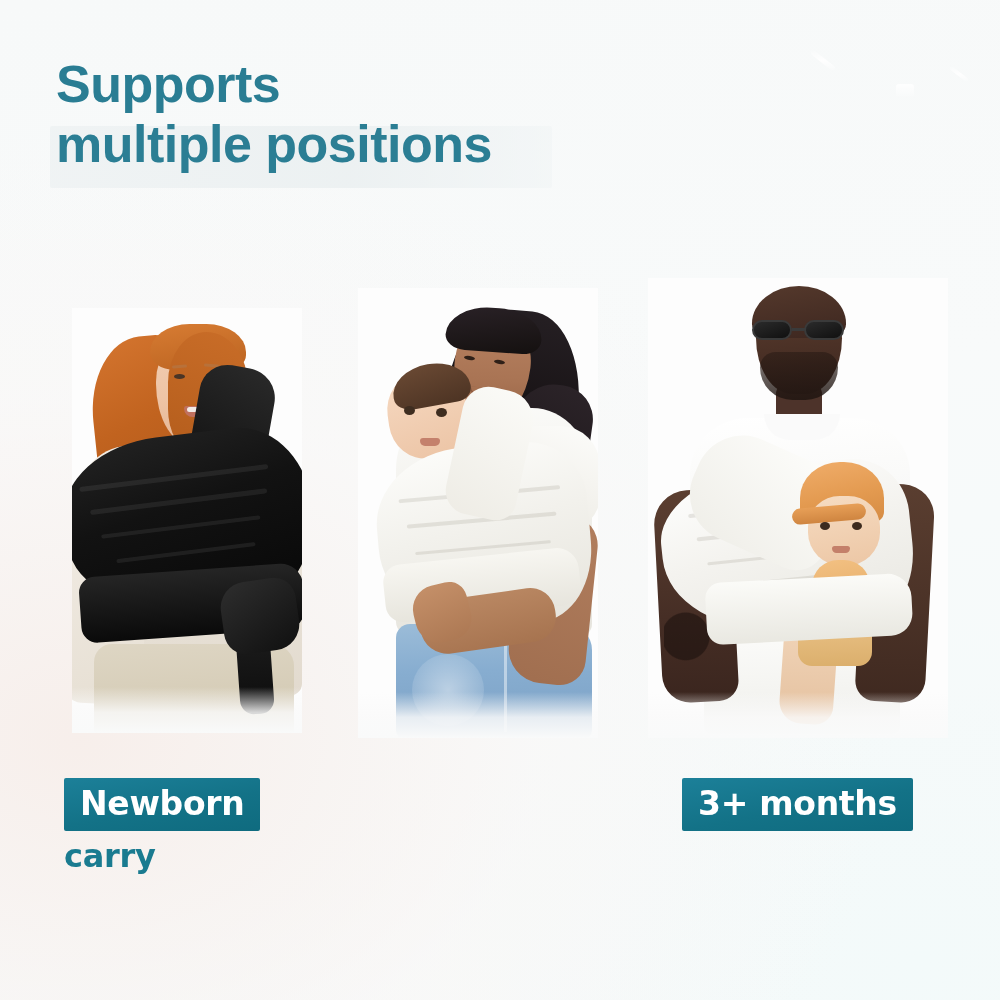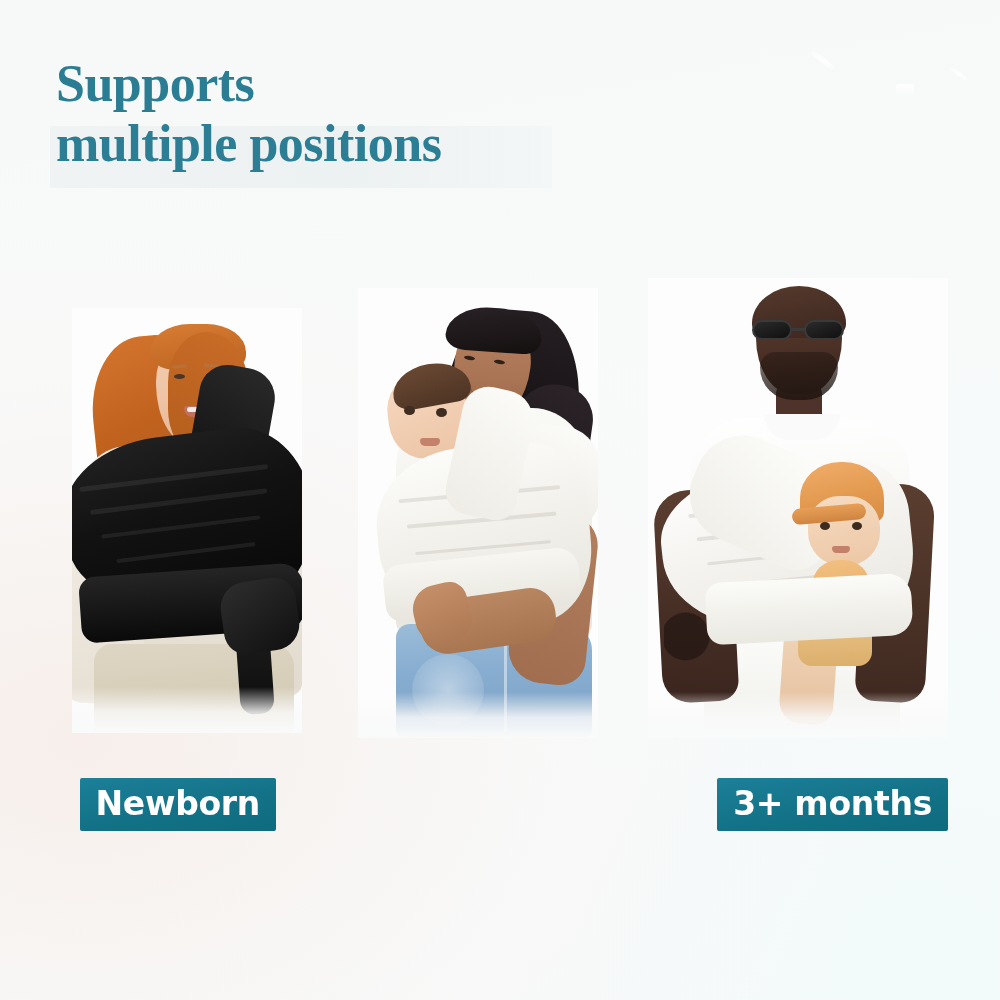--- a/index.html
+++ b/index.html
@@ -29,21 +29,21 @@
   .headline {
     position: absolute;
     left: 56px;
     top: 54px;
     width: 620px;
     line-height: 1.16;
     user-select: none;
   }
   .headline-line {
     display: block;
-    font-family: Liberation Serif, serif;
+    font-family: Liberation Sans, sans-serif;
     font-weight: 700;
     font-size: 52px;
     letter-spacing: -0.5px;
     color: #2a7d93;
     white-space: nowrap;
   }
   .headline-line.line2 {
     position: relative;
     color: #2b7e94;
   }
@@ -434,21 +434,21 @@
   
   .captions {
     position: absolute;
     left: 0;
     top: 778px;
     width: 1000px;
     height: 120px;
   }
   .caption {
     position: absolute;
-    text-align: right;
+    text-align: left;
   }
   .caption .badge {
     display: inline-block;
     background: linear-gradient(170deg, #1c8099 0%, #137287 55%, #0f6b7f 100%);
     color: #ffffff;
     font-family: "DejaVu Sans", sans-serif;
     font-weight: 700;
     font-size: 33px;
     letter-spacing: -0.3px;
     line-height: 1;
@@ -587,20 +587,21 @@
       <div class="p3-baby-shorts"></div>
       <div class="p3-wrap-band"></div>
       <div class="photo-fade"></div>
     </div>
 
   </div>
 
   <div class="captions">
     <div class="caption" id="cap1">
       <span class="badge">Newborn</span>
+      <span class="sub">carry</span>
     </div>
     <div class="caption" id="cap2">
     </div>
     <div class="caption" id="cap3">
       <span class="badge">3+ months</span>
     </div>
   </div>
 
 </div>
 

